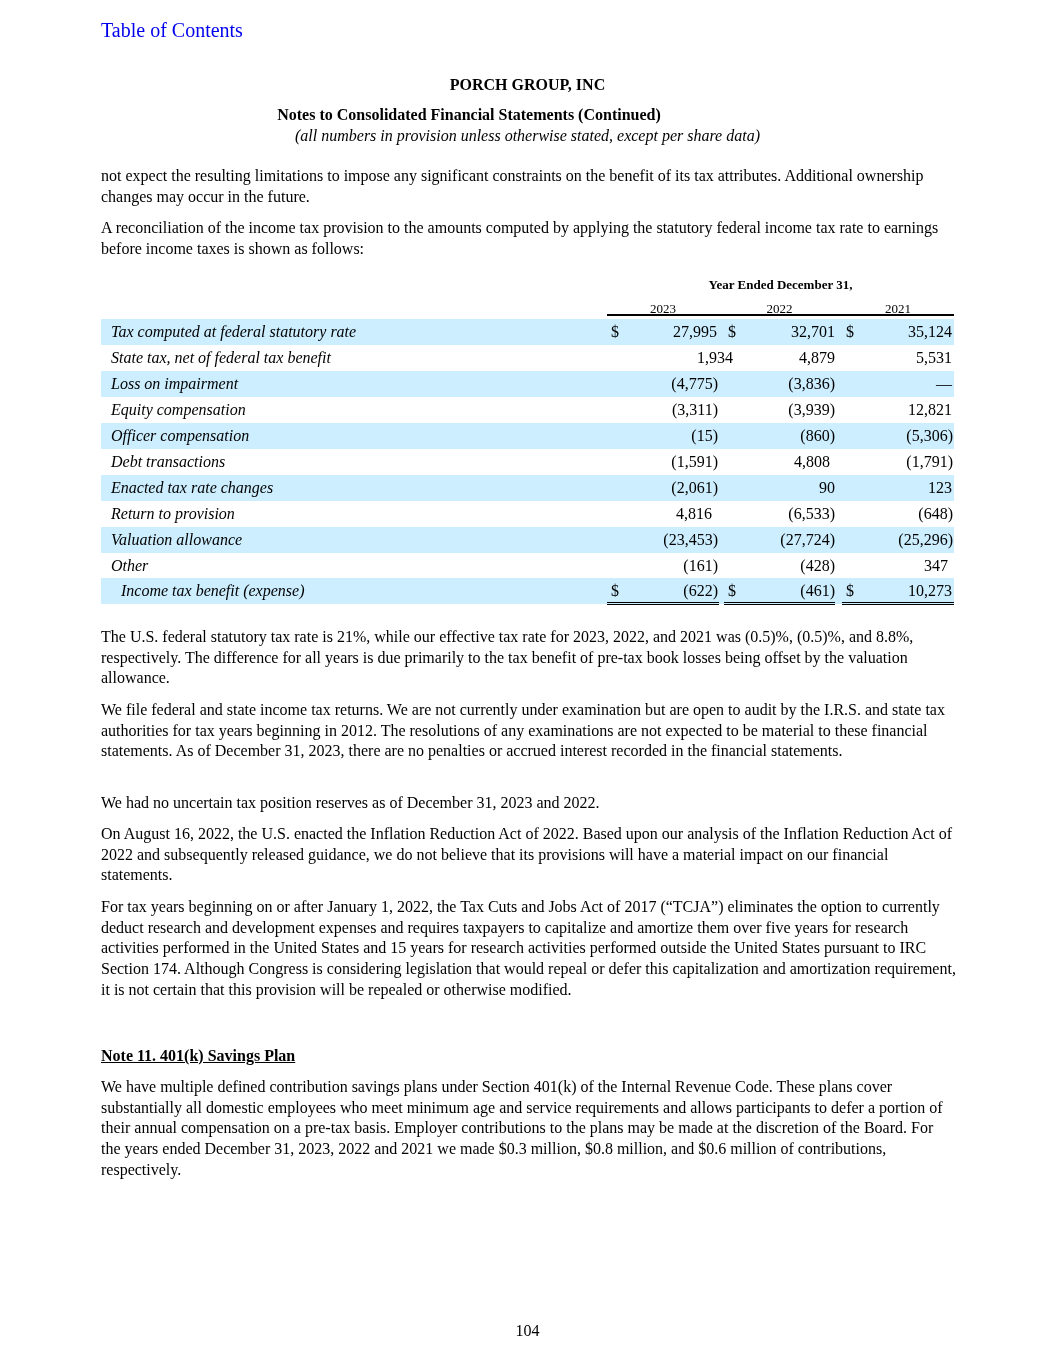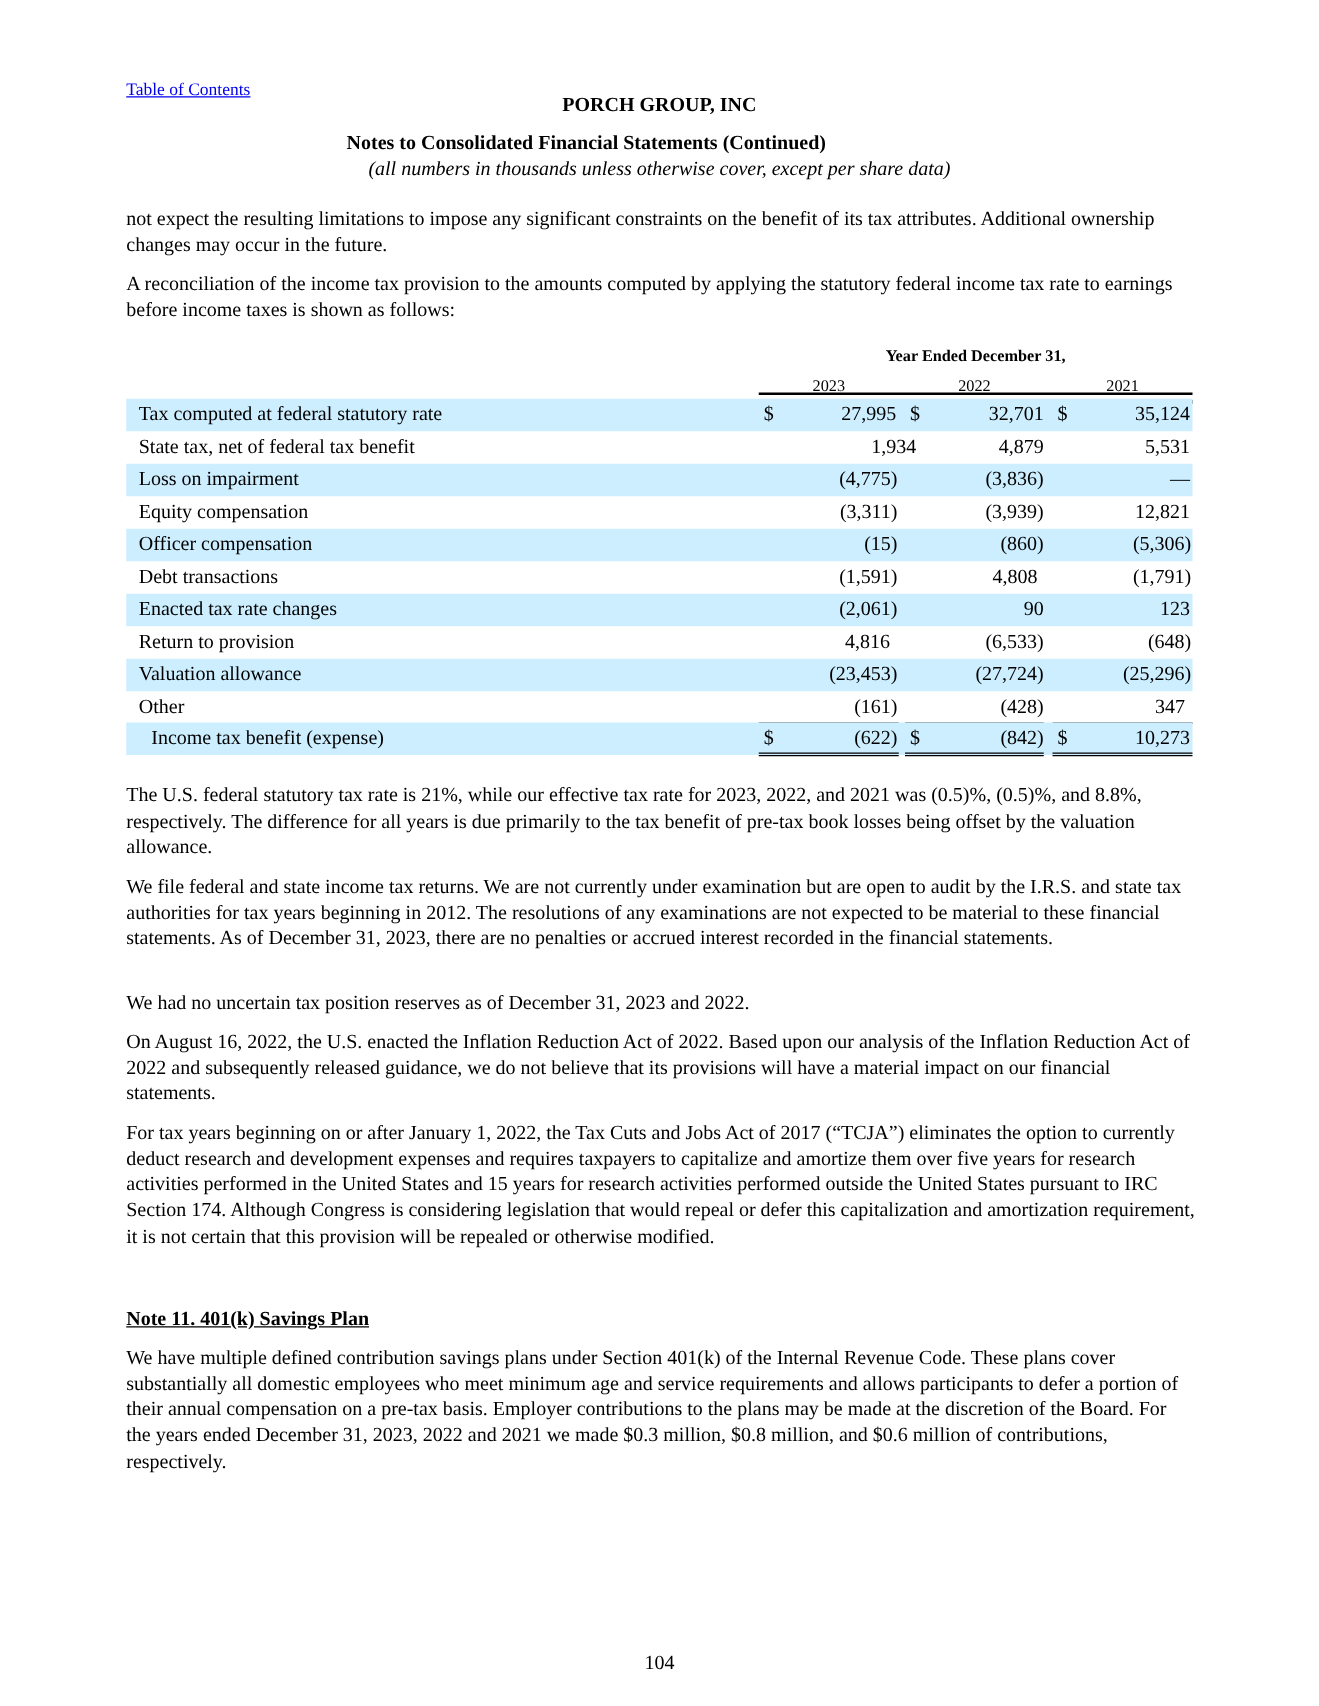--- a/index.html
+++ b/index.html
@@ -2,21 +2,21 @@
 <html><head>
 <meta charset="utf-8">
 <style>
   html, body { margin: 0; padding: 0; background: #ffffff; }
   body {
     width: 1055px; height: 1365px; position: relative; overflow: hidden;
     font-family: "Liberation Serif", serif; color: #000; font-size: 16px;
   }
   .toc {
     position: absolute; left: 101px; top: 19px;
-    color: #0000ee; text-decoration: underline; font-size: 14px; cursor: pointer; margin-top: 46px;
+    color: #0000ee; font-size: 20px; cursor: pointer;
   }
   .company { position: absolute; left: 0; width: 1055px; top: 76px; text-align: center; font-weight: bold; font-size: 16px; }
   .subtitle { position: absolute; left: 0; width: 938px; top: 106px; text-align: center; font-weight: bold; font-size: 16px; }
   .subtitle2 { position: absolute; left: 0; width: 1055px; top: 127px; text-align: center; font-style: italic; font-size: 16px; }
   .para { position: absolute; left: 101px; width: 855px; font-size: 16px; line-height: 20.7px; margin: 0; }
   .note-title { position: absolute; left: 101px; top: 1047px; font-weight: bold; text-decoration: underline; font-size: 16px; }
   .page-num { position: absolute; left: 0; width: 1055px; top: 1322px; text-align: center; font-size: 16px; }
 
   
   .tbl { position: absolute; left: 101px; top: 276px; width: 853px; }
@@ -24,34 +24,34 @@
     position: absolute; left: 506px; width: 347px; top: 0; text-align: center;
     font-weight: bold; font-size: 13px; padding-bottom: 20px; border-bottom: 2px solid #000;
     height: 18px; line-height: 18px;
   }
   .col-hdr {
     position: absolute; top: 24px; height: 18px; line-height: 18px; text-align: center;
     font-weight: normal; font-size: 13px; border-bottom: 3px solid #000; padding-bottom: 2px;
   }
   .row { position: absolute; left: 0; width: 853px; height: 26px; line-height: 26px; font-size: 16px; }
   .row.shaded { background: #cceeff; }
-  .row .label { position: absolute; left: 10px; }
+  .row .label { position: absolute; left: 10px; font-style: italic; }
   .row.total .label { left: 20px; }
   .row .dollar { position: absolute; }
   .row .val { position: absolute; text-align: right; }
   .uline { position: absolute; border-top: 1px solid #000; }
   .dline { position: absolute; border-top: 3px double #000; height: 0; }
 </style>
 </head>
 <body>
 
 <a class="toc">Table of Contents</a>
 <div class="company">PORCH GROUP, INC</div>
 <div class="subtitle">Notes to Consolidated Financial Statements (Continued)</div>
-<div class="subtitle2">(all numbers in thousands unless otherwise cover, except per share data)</div>
+<div class="subtitle2">(all numbers in provision unless otherwise stated, except per share data)</div>
 
 <p class="para" style="top:166px">not expect the resulting limitations to impose any significant constraints on the benefit of its tax attributes. Additional ownership changes may occur in the future.</p>
 <p class="para" style="top:218px">A reconciliation of the income tax provision to the amounts computed by applying the statutory federal income tax rate to earnings before income taxes is shown as follows:</p>
 
 <div class="tbl">
   <div class="year-hdr">Year Ended December 31,</div>
   <div class="col-hdr" style="left:506px;width:112px">2023</div>
   <div class="col-hdr" style="left:623px;width:111px">2022</div>
   <div class="col-hdr" style="left:741px;width:112px">2021</div>
 
@@ -129,21 +129,21 @@
   </div>
   <div class="uline" style="left:506px;width:112px;top:302px"></div>
   <div class="uline" style="left:623px;width:111px;top:302px"></div>
   <div class="uline" style="left:741px;width:112px;top:302px"></div>
 
   <div class="row shaded total" style="top:302px">
     <span class="label">Income tax benefit (expense)</span>
     <span class="dollar" style="left:510px">$</span>
     <span class="val" style="right:236px">(622)</span>
     <span class="dollar" style="left:627px">$</span>
-    <span class="val" style="right:119px">(842)</span>
+    <span class="val" style="right:119px">(461)</span>
     <span class="dollar" style="left:745px">$</span>
     <span class="val" style="right:2px">10,273</span>
   </div>
   <div class="dline" style="left:506px;width:112px;top:326px"></div>
   <div class="dline" style="left:623px;width:111px;top:326px"></div>
   <div class="dline" style="left:741px;width:112px;top:326px"></div>
 </div>
 
 <p class="para" style="top:627px">The U.S. federal statutory tax rate is 21%, while our effective tax rate for 2023, 2022, and 2021 was (0.5)%, (0.5)%, and 8.8%, respectively. The difference for all years is due primarily to the tax benefit of pre-tax book losses being offset by the valuation allowance.</p>
 <p class="para" style="top:700px">We file federal and state income tax returns. We are not currently under examination but are open to audit by the I.R.S. and state tax authorities for tax years beginning in 2012. The resolutions of any examinations are not expected to be material to these financial statements. As of December 31, 2023, there are no penalties or accrued interest recorded in the financial statements.</p>

